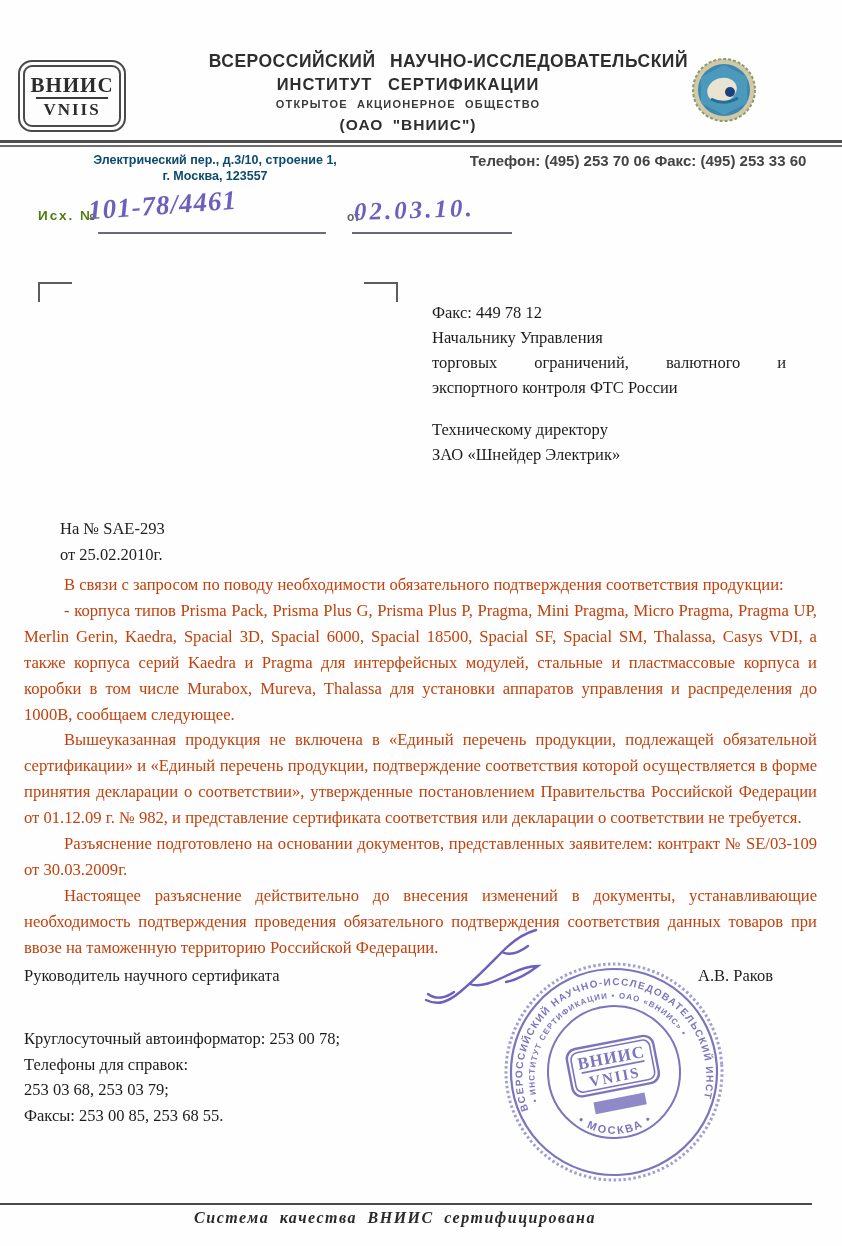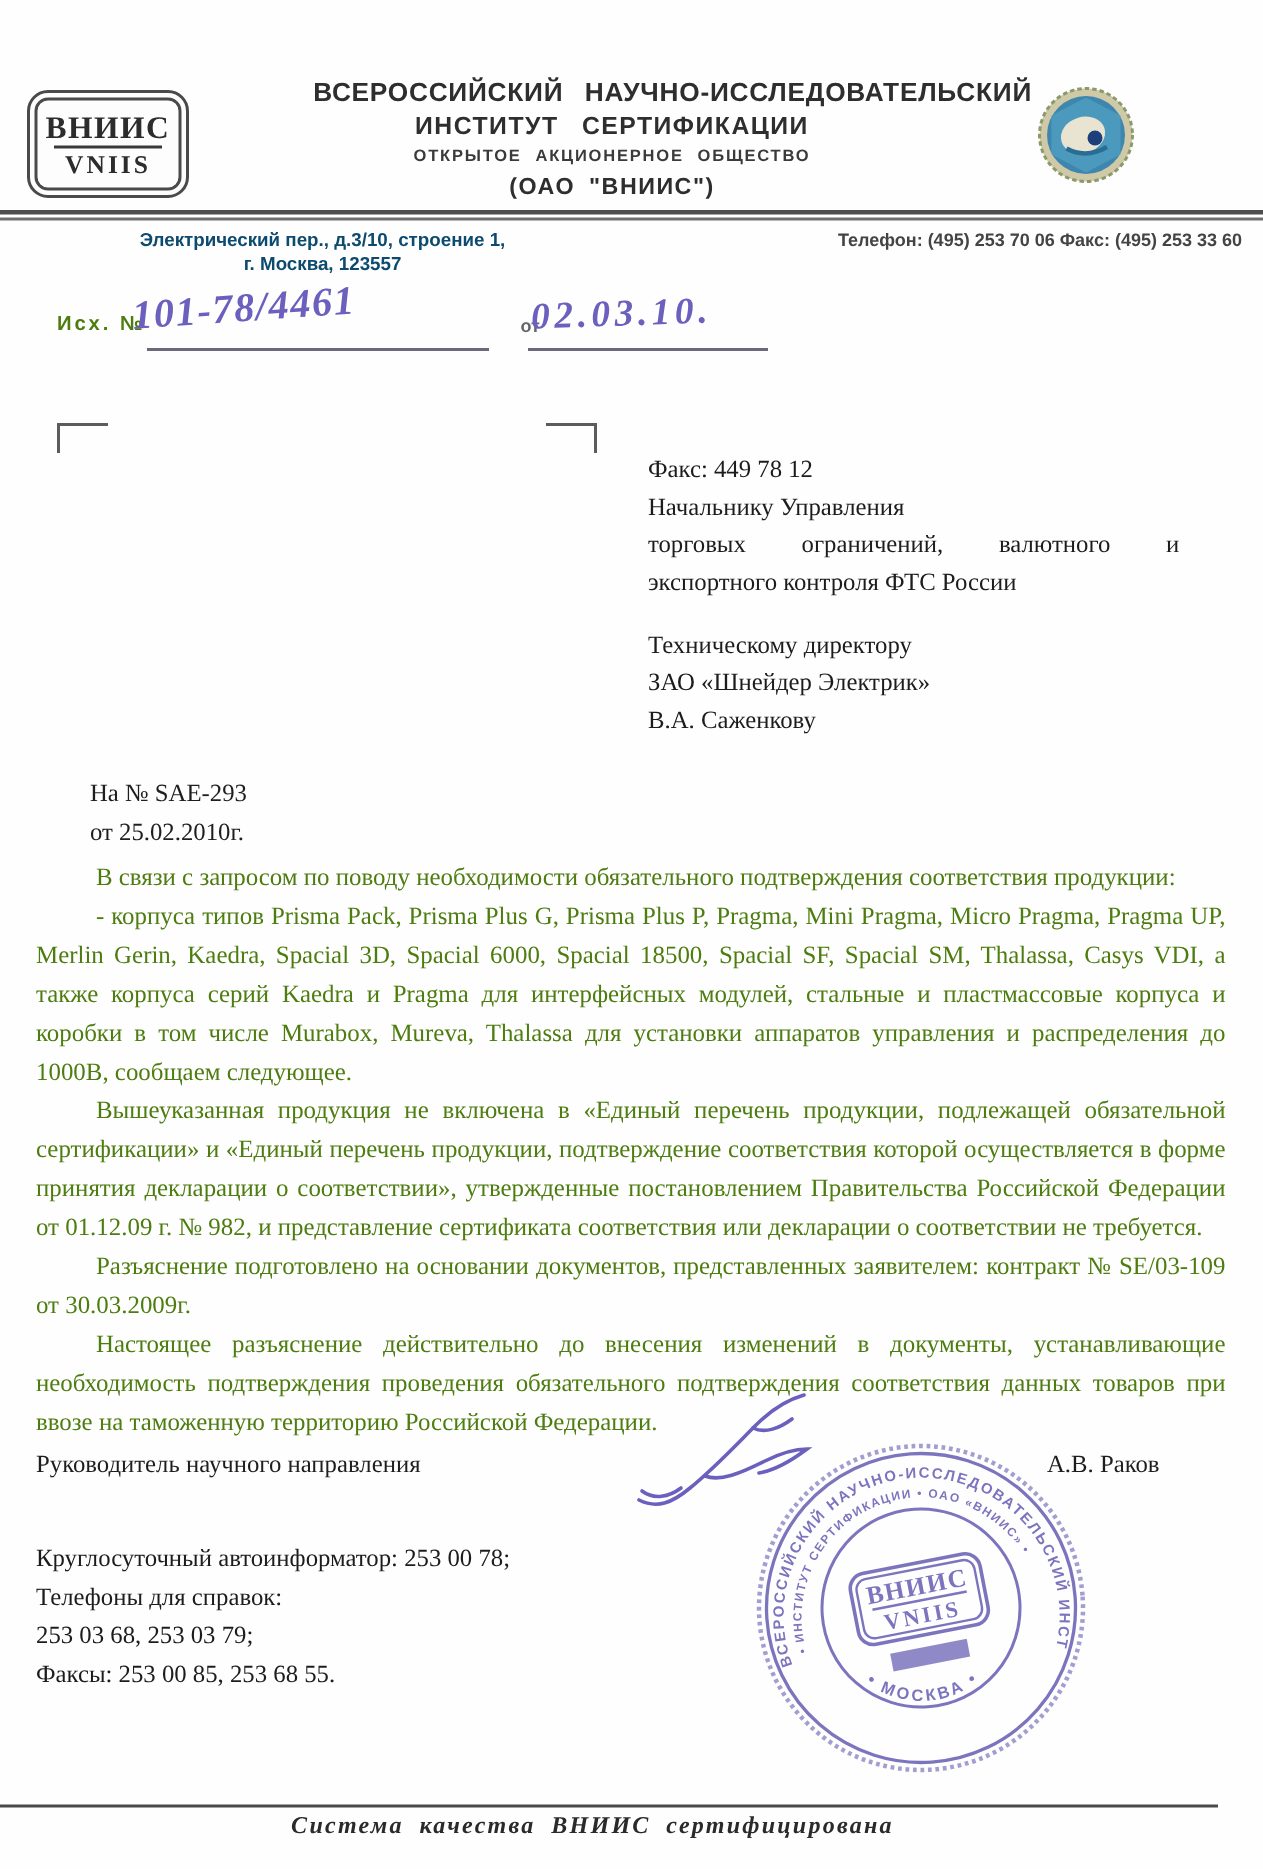--- a/index.html
+++ b/index.html
@@ -30,22 +30,22 @@
   }
   .ht1{font-size:17.5px;font-weight:bold;word-spacing:9px;letter-spacing:.5px;line-height:23px;text-align:right;}
   .ht2{font-size:16.5px;font-weight:bold;word-spacing:10px;letter-spacing:1px;line-height:22px;}
   .ht3{font-size:11px;font-weight:bold;word-spacing:5px;letter-spacing:1.2px;line-height:15px;margin-top:2px;color:#3a3a3a;}
   .ht4{font-size:15.5px;font-weight:bold;word-spacing:4px;letter-spacing:1px;line-height:21px;margin-top:2px;}
   .emblem{left:691px;top:57px;}
   .dbl-rule{left:0;top:140px;width:842px;height:7px;
     border-top:3px solid #4e4e4e;border-bottom:2px solid #6e6e6e;box-sizing:border-box;}
   .addr-block{left:0px;top:152px;width:430px;text-align:center;
     font-family:"Liberation Sans",sans-serif;font-size:12.5px;color:#0c4a6e;line-height:16px;font-weight:bold;}
-  .tel-block{left:448px;top:152px;width:380px;text-align:right;
-    font-family:"Liberation Sans",sans-serif;font-size:12px;color:#444;line-height:17px;font-weight:bold;}
+  .tel-block{left:448px;top:152px;width:380px;text-align:center;
+    font-family:"Liberation Sans",sans-serif;font-size:15px;color:#444;line-height:17px;font-weight:bold;}
   
   .ref-line{left:38px;top:196px;width:460px;height:60px;}
   .ref-label{position:absolute;left:0;top:12px;font-family:"Liberation Sans",sans-serif;
     font-size:13.5px;letter-spacing:2px;color:#4d7c0f;font-weight:bold;}
   .ref-u1{position:absolute;left:60px;top:36px;width:228px;border-bottom:2px solid #6a6a7a;}
   .ref-ot{position:absolute;left:309px;top:14px;font-family:"Liberation Sans",sans-serif;
     font-size:12px;color:#666;font-weight:bold;}
   .ref-u2{position:absolute;left:314px;top:36px;width:160px;border-bottom:2px solid #6a6a7a;}
   .hand{font-style:italic;color:#6b60bd;font-family:"Liberation Serif",serif;font-weight:bold;}
   .hand-num{position:absolute;left:50px;top:-6px;font-size:27px;transform:rotate(-4deg);letter-spacing:1px;}
@@ -54,21 +54,21 @@
   .bracket-l{left:38px;top:282px;width:32px;height:18px;border-left:2px solid #5c5c5c;border-top:2px solid #5c5c5c;}
   .bracket-r{left:364px;top:282px;width:32px;height:18px;border-right:2px solid #5c5c5c;border-top:2px solid #5c5c5c;}
   
   .recip{width:378px;font-size:16.5px;line-height:25px;color:#1c1c1c;}
   .recip1{left:432px;top:300px;}
   .recip2{left:432px;top:417px;}
   .jline{word-spacing:33px;}
   .in-reply{left:60px;top:516px;font-size:16.5px;line-height:26px;}
   
   .body-text{left:24px;top:572px;width:793px;font-size:16.6px;line-height:25.9px;
-    text-align:justify;color:#4d7c0f;}
+    text-align:justify;color:#c2410c;}
   .body-text p{margin:0;text-indent:40px;}
   
   .sign-pos{left:24px;top:966px;font-size:16.5px;}
   .sign-name{left:698px;top:966px;font-size:16.5px;}
   .sig-svg{left:418px;top:922px;}
   .stamp-svg{left:500px;top:958px;opacity:.9;}
   
   .foot-contacts{left:24px;top:1026px;font-size:16.5px;line-height:25.5px;color:#1c1c1c;}
   .foot-rule{left:0;top:1203px;width:812px;border-top:2.5px solid #4a4a4a;}
   .foot-note{left:0;top:1209px;width:790px;text-align:center;
@@ -129,37 +129,36 @@
 <div class="abs recip recip1">
   <div>Факс: 449 78 12</div>
   <div>Начальнику Управления</div>
   <div class="jline">торговых ограничений, валютного и</div>
   <div>экспортного контроля ФТС  России</div>
 </div>
 
 <div class="abs recip recip2">
   <div>Техническому директору</div>
   <div>ЗАО «Шнейдер Электрик»</div>
-  <div>В.А. Саженкову</div>
 </div>
 
 <div class="abs in-reply">
   <div>На  № SAE-293</div>
   <div>от 25.02.2010г.</div>
 </div>
 
 <div class="abs body-text">
   <p>В связи с запросом по поводу необходимости обязательного подтверждения соответствия продукции:</p>
   <p>- корпуса типов Prisma Pack, Prisma Plus G, Prisma Plus P, Pragma, Mini Pragma, Micro Pragma, Pragma UP, Merlin Gerin, Kaedra, Spacial 3D, Spacial 6000, Spacial 18500, Spacial SF, Spacial SM, Thalassa, Casys VDI, а также корпуса серий Kaedra и Pragma для интерфейсных модулей, стальные и пластмассовые корпуса и коробки в том числе Murabox, Mureva, Thalassa для установки аппаратов управления и распределения до 1000В, сообщаем следующее.</p>
   <p>Вышеуказанная продукция не включена в «Единый перечень продукции, подлежащей обязательной сертификации» и «Единый перечень продукции, подтверждение соответствия которой осуществляется в форме принятия декларации о соответствии», утвержденные постановлением Правительства Российской Федерации от 01.12.09 г. № 982, и представление сертификата соответствия или декларации о соответствии не требуется.</p>
   <p>Разъяснение подготовлено на основании документов, представленных заявителем: контракт № SE/03-109 от 30.03.2009г.</p>
   <p>Настоящее разъяснение действительно до внесения изменений в документы, устанавливающие необходимость подтверждения проведения обязательного подтверждения соответствия данных товаров при ввозе на таможенную территорию Российской Федерации.</p>
 </div>
 
-<div class="abs sign-pos">Руководитель научного направления</div>
+<div class="abs sign-pos">Руководитель научного сертификата</div>
 <div class="abs sign-name">А.В. Раков</div>
 
 <div class="abs sig-svg">
   <svg width="170" height="90" viewBox="0 0 170 90">
     <g fill="none" stroke="#6b60bd" stroke-width="2.4" stroke-linecap="round">
       <path d="M 8 78 C 20 84 30 80 42 70 C 58 57 72 42 86 28 C 94 20 104 12 118 8"></path>
       <path d="M 10 72 C 18 78 28 76 36 70"></path>
       <path d="M 52 62 C 62 66 76 60 92 52 C 104 46 112 44 120 44 C 112 50 100 58 88 60"></path>
       <path d="M 84 30 C 92 34 102 30 110 24"></path>
     </g>

